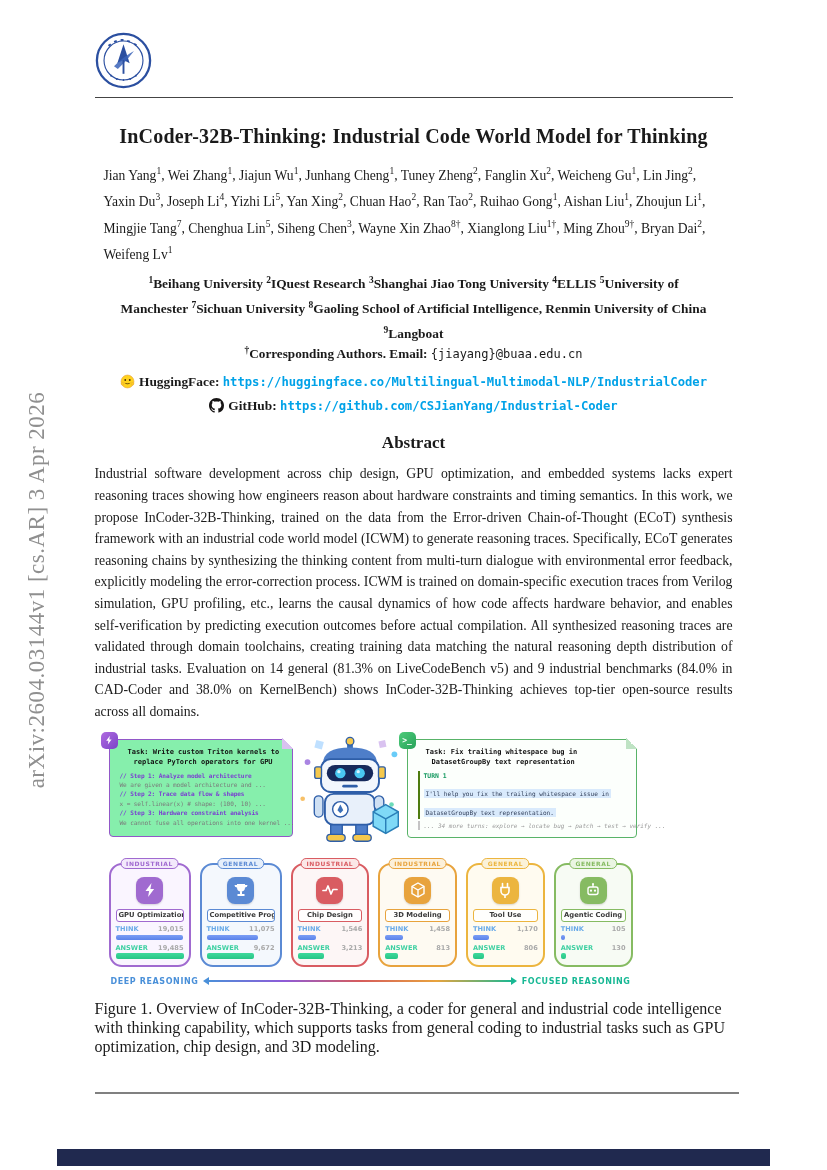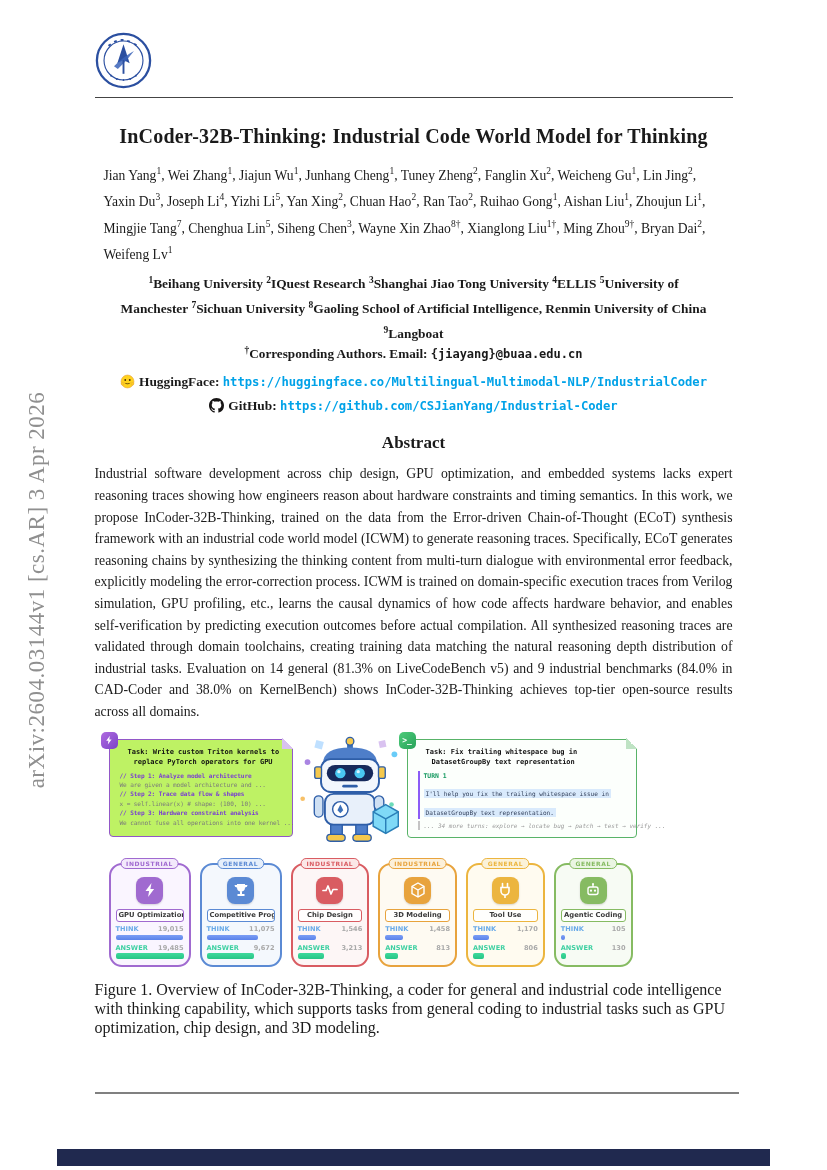--- a/index.html
+++ b/index.html
@@ -40,21 +40,21 @@
   .fig-head{display:flex;justify-content:space-between;align-items:flex-start;}
   .fh-left{width:176px;text-align:left;}
   .fh-right{width:226px;text-align:center;}
   .fh-title{color:#cc1f1f;font-weight:bold;font-size:13px;font-family:"Liberation Serif",serif;}
   .fh-sub{font-family:"DejaVu Sans Mono",monospace;font-size:7.4px;color:#333;margin-top:1px;}
   .fig-title{font-size:22px;font-weight:bold;font-family:"Liberation Serif",serif;margin-top:2px;}
 
   .fig-mid{display:flex;margin-top:6px;align-items:flex-start;}
   .panel{position:relative;border-radius:4px;padding:7px 6px 5px 10px;
     font-family:"DejaVu Sans Mono",monospace;}
-  .panel-left{width:166px;min-height:84px;border:1.6px solid #9257c8;background:#bef264;}
+  .panel-left{width:166px;min-height:84px;border:1.6px solid #9257c8;background:#86efac;}
   .panel-right{width:212px;min-height:84px;border:1.6px solid #58b368;background:#fcfffc;}
   .fold-l{position:absolute;top:-1.6px;right:-1.6px;width:11px;height:11px;
     background:linear-gradient(225deg,#ffffff 0 50%,#d9c2f0 50% 100%);}
   .fold-r{position:absolute;top:-1.6px;right:-1.6px;width:11px;height:11px;
     background:linear-gradient(225deg,#ffffff 0 50%,#bfe3c4 50% 100%);}
   .corner-badge{position:absolute;top:-8px;left:-9px;width:17px;height:17px;border-radius:5px;
     display:flex;align-items:center;justify-content:center;}
   .badge-purple{background:linear-gradient(135deg,#b06ae0,#7b43c8);}
   .badge-green{background:linear-gradient(135deg,#4ecb7a,#27a35a);color:#fff;
     font-size:8px;font-weight:bold;font-family:"DejaVu Sans Mono",monospace;}
@@ -62,21 +62,21 @@
   .task-indent{padding-left:14px;}
   .code-lines{margin-top:3px;}
   .cl{font-size:6.1px;line-height:1.55;white-space:nowrap;letter-spacing:-.1px;}
   .cl-comment{color:#7a3fd1;font-weight:bold;}
   .cl-plain{color:#7a7a7a;}
   .cl-code{color:#7a7a7a;}
   .turns{margin-top:3px;}
   .turn-label{color:#169a60;font-weight:bold;font-size:6.4px;line-height:1.6;}
   .turn-msg{background:#d9eafc;color:#33415c;font-size:6.1px;line-height:1.55;
     display:inline-block;padding:0 2px;}
-  .turn-block{border-left:2px solid #8b5cf6;padding-left:4px;margin-bottom:2px;}
+  .turn-block{border-left:2px solid #4d7c0f;padding-left:4px;margin-bottom:2px;}
   .turn-note{border-left:2px solid #c4c4c4;padding-left:4px;margin:2px 0;
     color:#9a9a9a;font-style:italic;font-size:6px;line-height:1.6;white-space:nowrap;}
 
   .robot-wrap{width:146px;display:flex;justify-content:center;margin:-4px -2px 0;}
 
   
   .cards{display:flex;gap:9px;margin-top:16px;justify-content:center;}
   .card{position:relative;width:68px;border:2px solid var(--c);border-radius:13px;
     background:var(--tint);padding:10px 5px 6px;font-family:"DejaVu Sans",sans-serif;}
   .card-badge{position:absolute;top:-7px;left:50%;transform:translateX(-50%);
@@ -143,21 +143,21 @@
       <hr class="top-rule">
     </div>
 
     <h1 class="title">InCoder-32B-Thinking: Industrial Code World Model for Thinking</h1>
 
     <div class="authors" id="authors"><span><span>Jian Yang</span><sup>1</sup>, </span><span><span>Wei Zhang</span><sup>1</sup>, </span><span><span>Jiajun Wu</span><sup>1</sup>, </span><span><span>Junhang Cheng</span><sup>1</sup>, </span><span><span>Tuney Zheng</span><sup>2</sup>, </span><span><span>Fanglin Xu</span><sup>2</sup>, </span><span><span>Weicheng Gu</span><sup>1</sup>, </span><span><span>Lin Jing</span><sup>2</sup>, </span><span><span>Yaxin Du</span><sup>3</sup>, </span><span><span>Joseph Li</span><sup>4</sup>, </span><span><span>Yizhi Li</span><sup>5</sup>, </span><span><span>Yan Xing</span><sup>2</sup>, </span><span><span>Chuan Hao</span><sup>2</sup>, </span><span><span>Ran Tao</span><sup>2</sup>, </span><span><span>Ruihao Gong</span><sup>1</sup>, </span><span><span>Aishan Liu</span><sup>1</sup>, </span><span><span>Zhoujun Li</span><sup>1</sup>, </span><span><span>Mingjie Tang</span><sup>7</sup>, </span><span><span>Chenghua Lin</span><sup>5</sup>, </span><span><span>Siheng Chen</span><sup>3</sup>, </span><span><span>Wayne Xin Zhao</span><sup>8†</sup>, </span><span><span>Xianglong Liu</span><sup>1†</sup>, </span><span><span>Ming Zhou</span><sup>9†</sup>, </span><span><span>Bryan Dai</span><sup>2</sup>, </span><span><span>Weifeng Lv</span><sup>1</sup></span></div>
 
     <div class="affils" id="affils"><span><sup>1</sup><span>Beihang University</span> </span><span><sup>2</sup><span>IQuest Research</span> </span><span><sup>3</sup><span>Shanghai Jiao Tong University</span> </span><span><sup>4</sup><span>ELLIS</span> </span><span><sup>5</sup><span>University of Manchester</span> </span><span><sup>7</sup><span>Sichuan University</span> </span><span><sup>8</sup><span>Gaoling School of Artificial Intelligence, Renmin University of China</span> </span><span><sup>9</sup><span>Langboat</span></span></div>
 
     <div class="corresp">
-      <sup>†</sup><span>Corresponding Authors. Email: </span><span class="mono" style="font-weight:bold">{jiayang}@buaa.edu.cn</span>
+      <sup>†</sup><span>Corresponding Authors. Email: </span><span class="mono" style="font-weight:normal">{jiayang}@buaa.edu.cn</span>
     </div>
 
     <div class="links">
       <div class="link-row">
         <span class="lr-icon">
           <svg width="15" height="15" viewBox="0 0 20 20">
               <circle cx="10" cy="10" r="8.6" fill="#ffd21e" stroke="#e8a33d" stroke-width=".8"></circle>
               <circle cx="7" cy="8" r="1.2" fill="#4b2e05"></circle>
               <circle cx="13" cy="8" r="1.2" fill="#4b2e05"></circle>
               <path d="M6 11.5 Q10 16 14 11.5 Q10 13.5 6 11.5Z" fill="#4b2e05"></path>
@@ -374,20 +374,27 @@
             </div>
     <div class="bar bar-think" style="width: 7%;"></div>
     <div class="metric">
               <span class="m-answer">ANSWER</span>
               <span class="m-val">130</span>
             </div>
     <div class="bar bar-answer" style="width: 8%;"></div>
   </div>
 </div>
 
+      <div class="axis">
+        <span class="axis-label axis-left">DEEP REASONING</span>
+        <span class="arrow arrow-left"></span>
+        <span class="axis-line"></span>
+        <span class="arrow arrow-right"></span>
+        <span class="axis-label axis-right">FOCUSED REASONING</span>
+      </div>
     </figure>
 
     <p class="caption">Figure 1. Overview of InCoder-32B-Thinking, a coder for general and industrial code intelligence with thinking capability, which supports tasks from general coding to industrial tasks such as GPU optimization, chip design, and 3D modeling.</p>
   </div>
 
   <hr class="bottom-rule">
   <div class="bottom-bar"></div>
 </div>
 
 </body></html>

